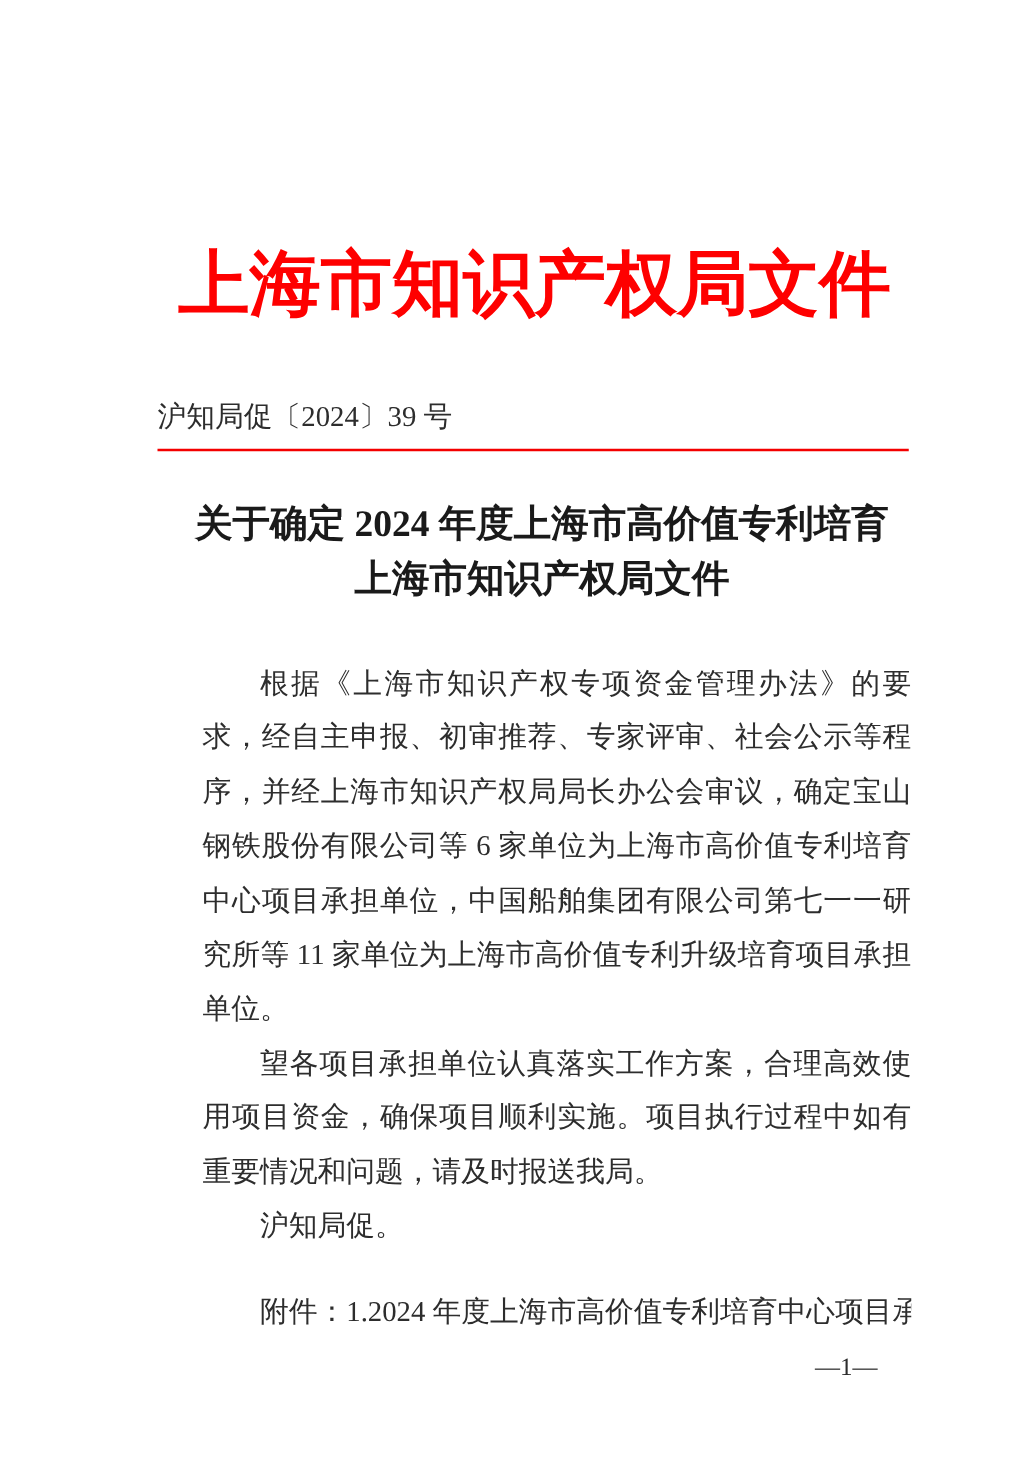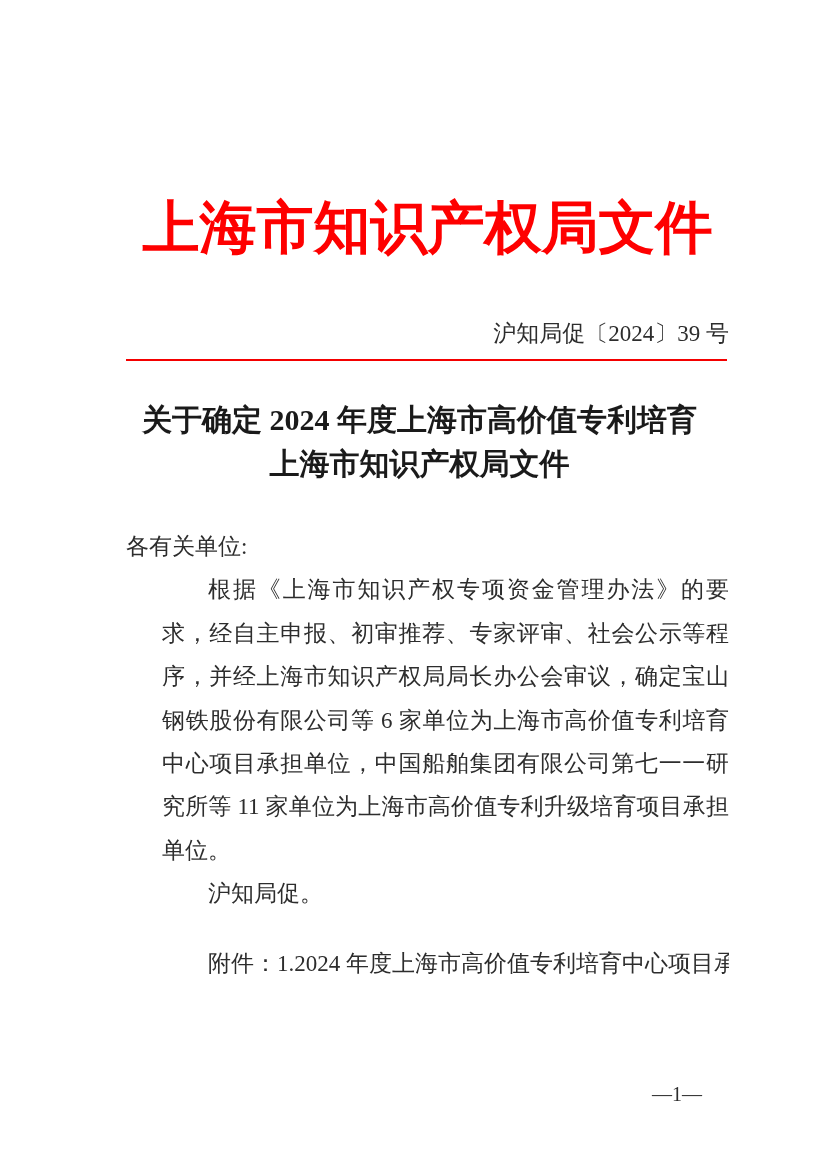--- a/index.html
+++ b/index.html
@@ -27,39 +27,39 @@
     font-weight: bold;
     color: var(--header-red, #fe0000);
     letter-spacing: 0px;
     white-space: nowrap;
   }
   .doc-number {
     position: absolute;
     top: 318px;
     left: 126px;
     width: 603px;
-    text-align: right;
+    text-align: left;
     font-size: 23px;
     line-height: 32px;
     color: var(--body-black, #2d2d2d);
     white-space: nowrap;
     font-family: Liberation Serif, serif;
   }
   .red-divider {
     position: absolute;
     top: 359px;
     left: 126px;
     width: 601px;
     height: 2px;
     background: var(--divider-red, #f40000);
   }
   .doc-title {
     position: absolute;
     top: 398px;
-    left: 118px;
+    left: 132px;
     width: 603px;
     text-align: center;
     font-size: 30px;
     line-height: 44px;
     font-weight: bold;
     color: var(--title-black, #1a1a1a);
   }
   .body-text {
     position: absolute;
     top: 525px;
@@ -103,21 +103,21 @@
   <div class="doc-number">沪知局促〔2024〕39 号</div>
 
   <div class="red-divider"></div>
 
   <div class="doc-title">
     <div>关于确定 2024 年度上海市高价值专利培育</div>
     <div>上海市知识产权局文件</div>
   </div>
 
   <div class="body-text">
-    <p>各有关单位:</p>
     <p class="indent">根据《上海市知识产权专项资金管理办法》的要求，经自主申报、初审推荐、专家评审、社会公示等程序，并经上海市知识产权局局长办公会审议，确定宝山钢铁股份有限公司等 6 家单位为上海市高价值专利培育中心项目承担单位，中国船舶集团有限公司第七一一研究所等 11 家单位为上海市高价值专利升级培育项目承担单位。</p>
+    <p class="indent">望各项目承担单位认真落实工作方案，合理高效使用项目资金，确保项目顺利实施。项目执行过程中如有重要情况和问题，请及时报送我局。</p>
     <p class="indent">沪知局促。</p>
     <p class="indent attachment">附件：1.2024 年度上海市高价值专利培育中心项目承</p>
   </div>
 
   <div class="page-number">—1—</div>
 
 </div>
 
 </body></html>

